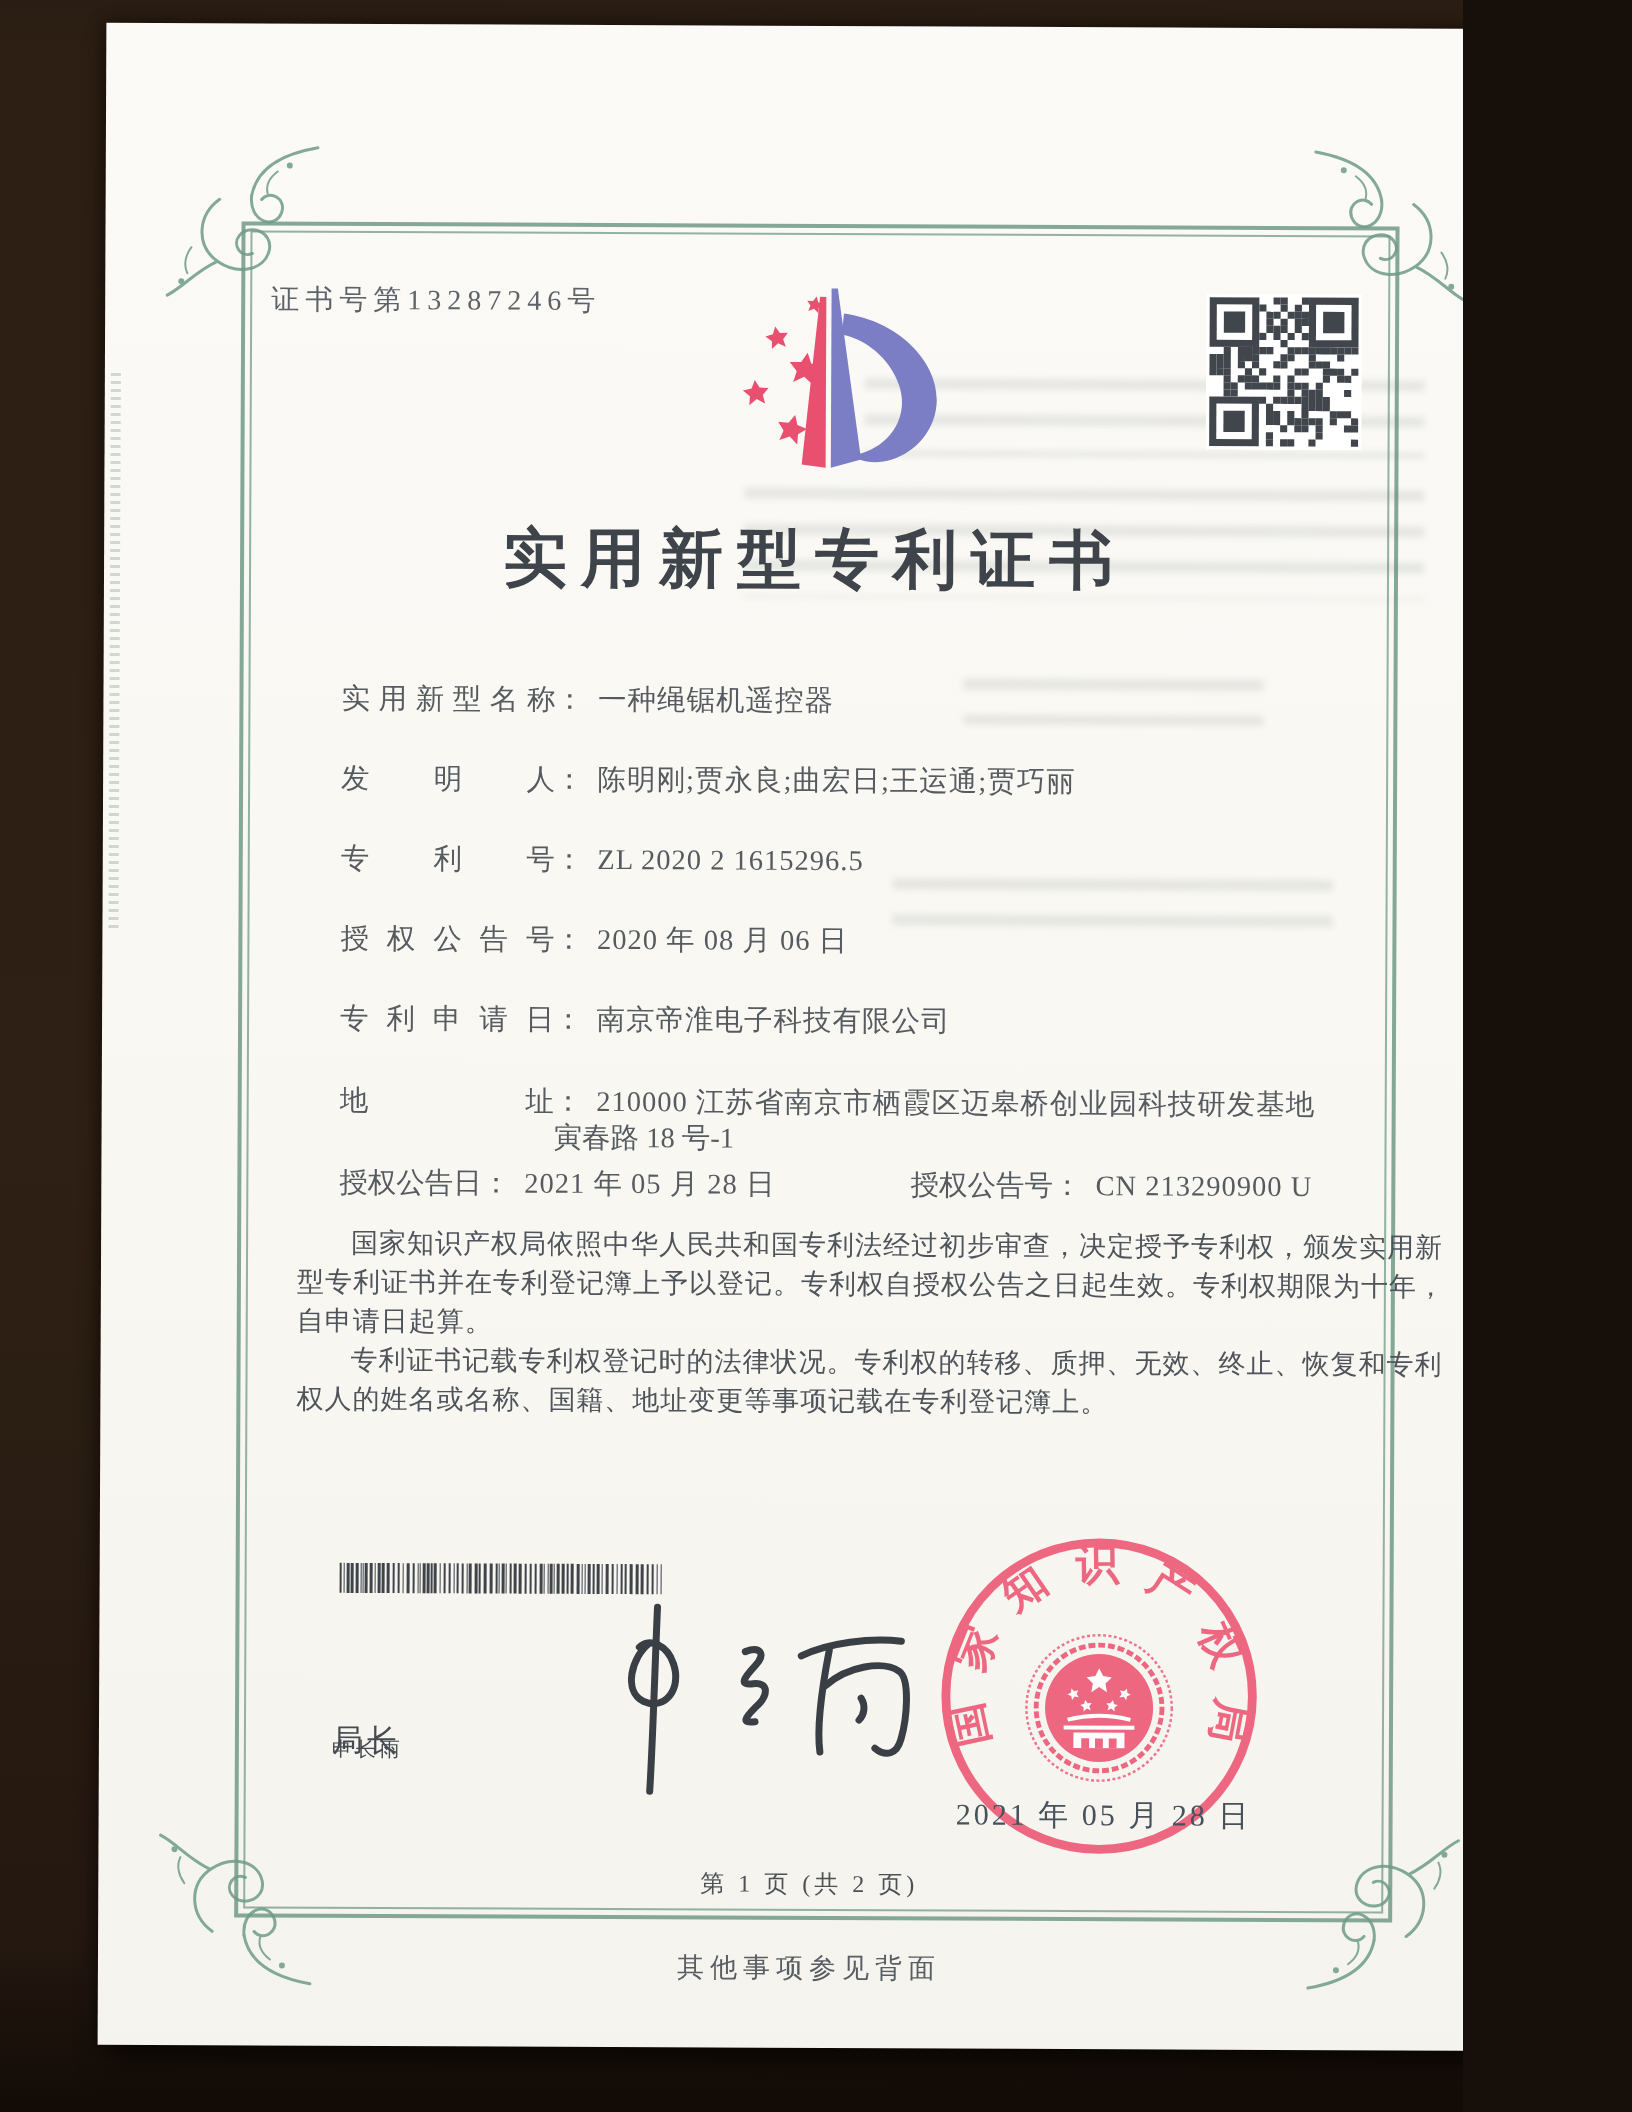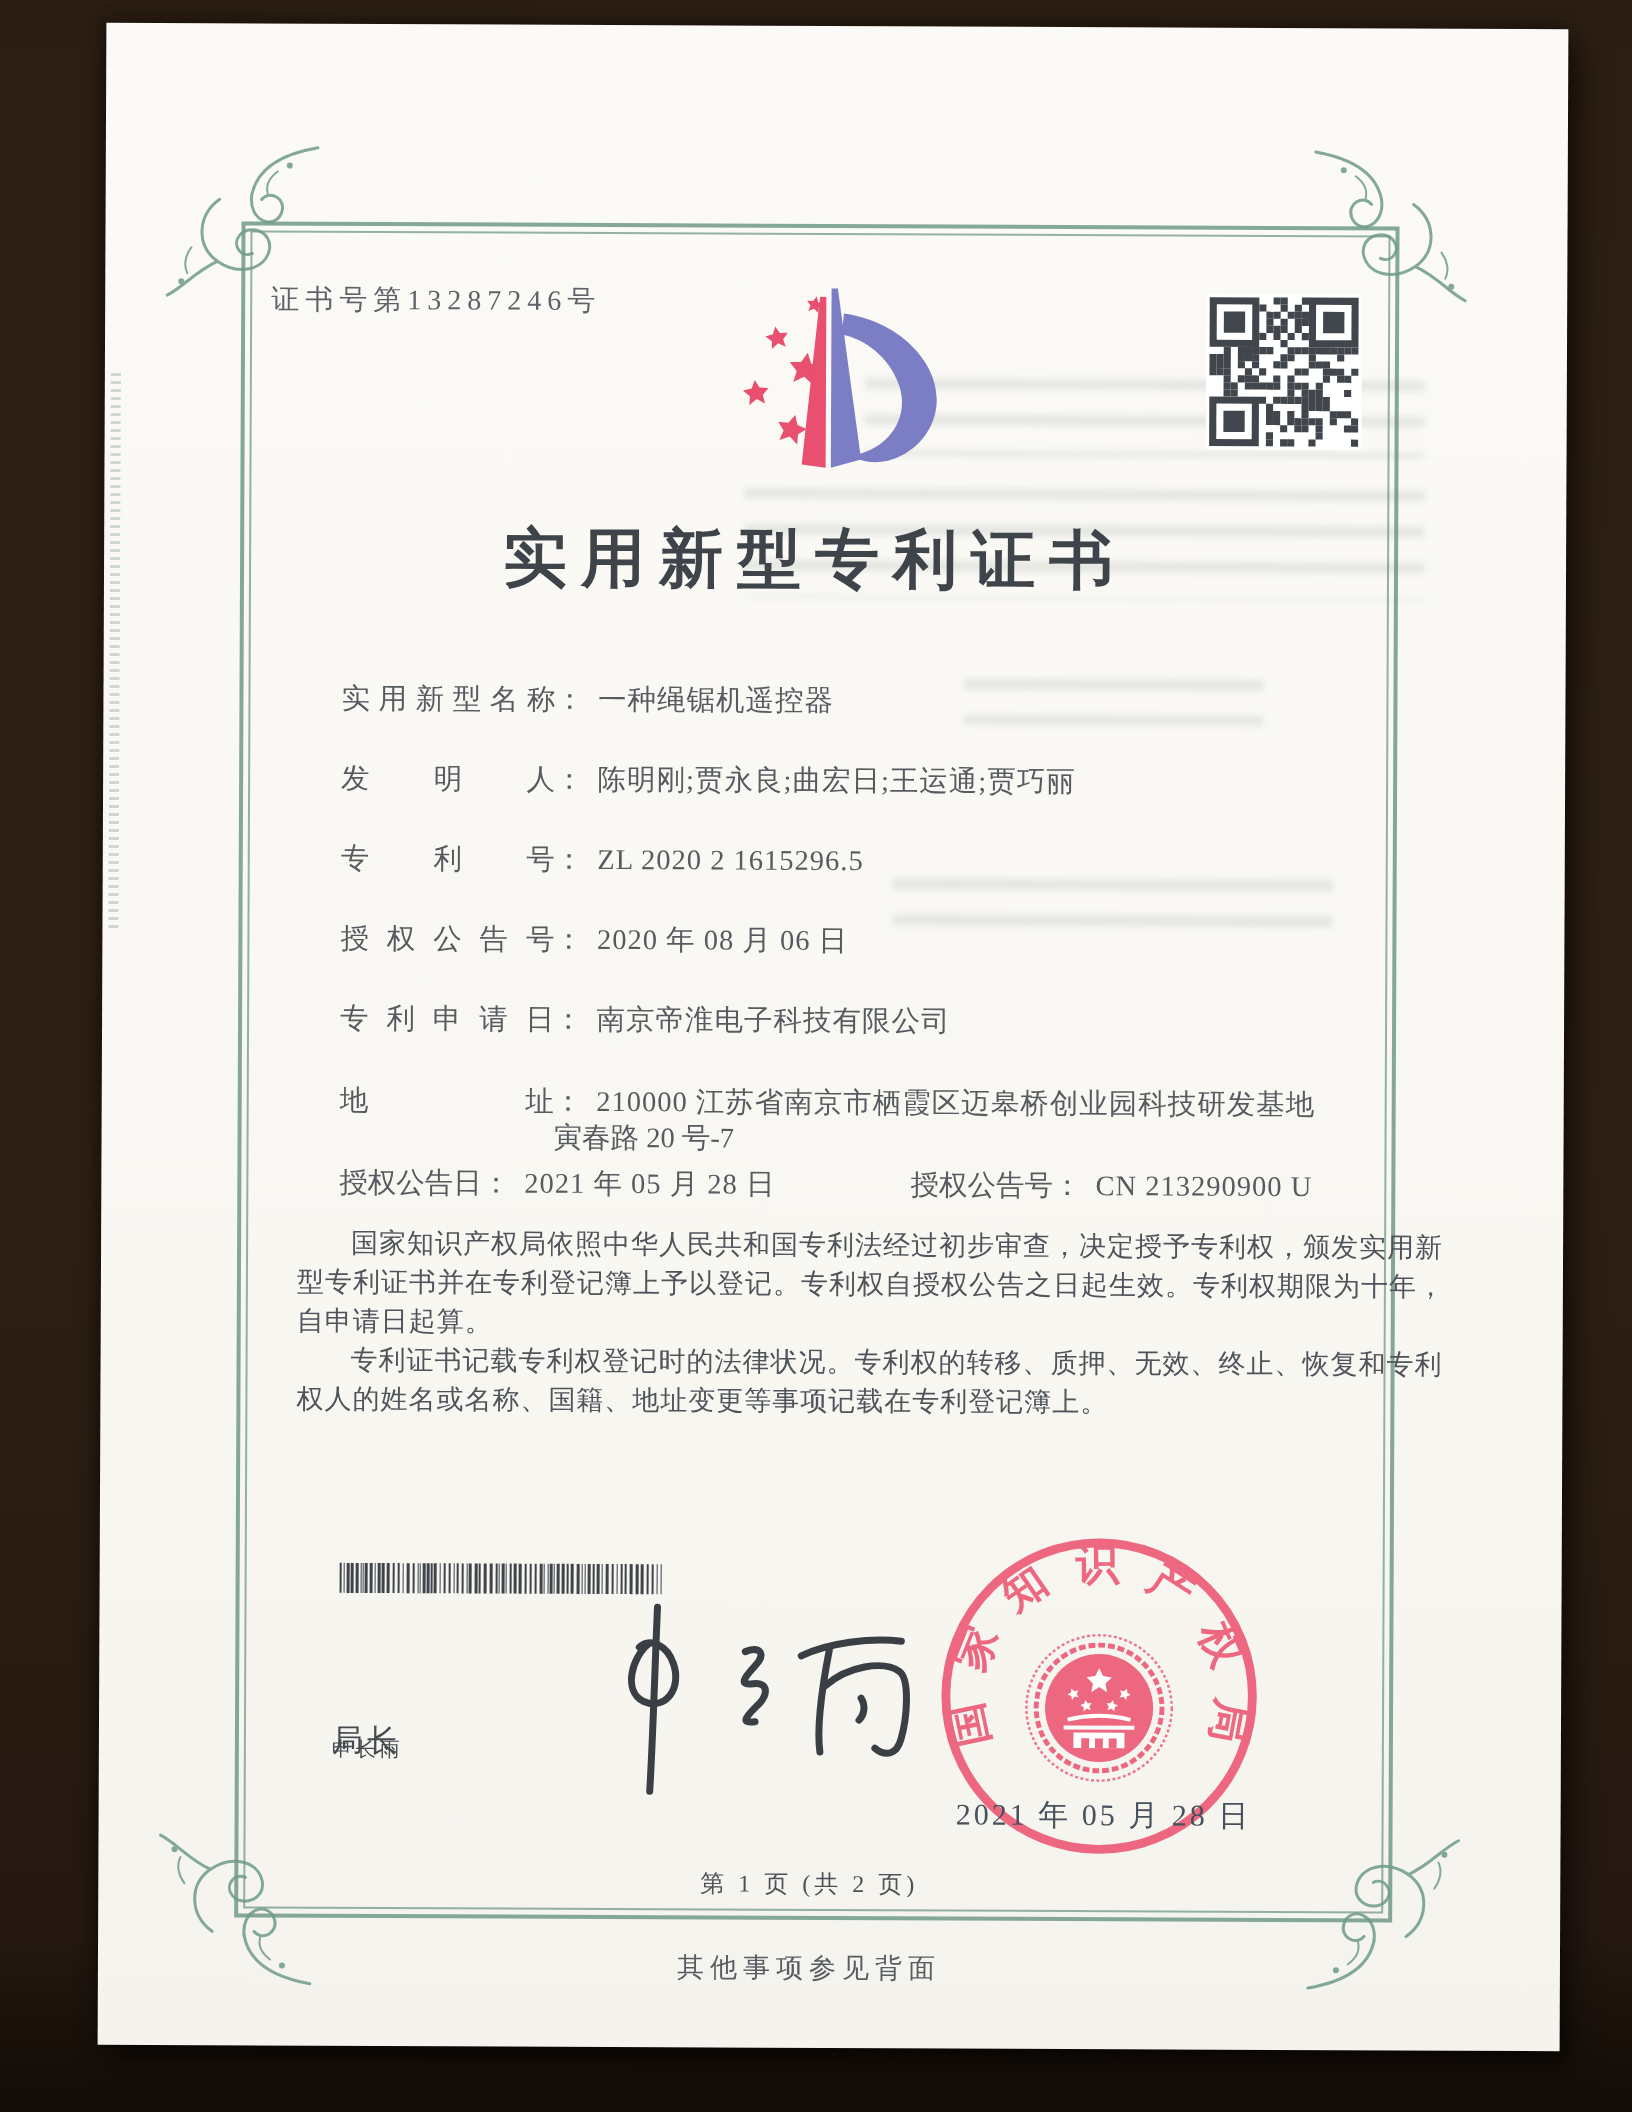--- a/index.html
+++ b/index.html
@@ -1,16 +1,16 @@
 <!DOCTYPE html>
 <html><head>
 <meta charset="utf-8">
 <style>
   html,body{margin:0;padding:0;background:#17100a;}
-  .photo{position:relative;width:1632px;height:2112px;overflow:hidden;
+  .photo{position:relative;width:1463px;height:2112px;overflow:hidden;
     background:linear-gradient(180deg,#2a1d13 0%,#32231668 3%,#2e2014 55%,#241810 92%,#120b06 100%),#291c11;
     font-family:"Liberation Serif","DejaVu Serif",serif;}
   .paper{position:absolute;left:102px;top:26px;width:1462px;height:2022px;
     background:linear-gradient(180deg,#fbfaf6 0%,#f8f7f2 60%,#f4f3ee 100%);
     transform:rotate(0.25deg);transform-origin:50% 50%;
     box-shadow:10px 14px 30px rgba(0,0,0,.6), -4px -2px 14px rgba(0,0,0,.35);}
   
   .frame{position:absolute;left:136px;top:198px;width:1150px;height:1688px;
     border:4px solid rgba(112,153,135,.85);}
   .frame::before{content:"";position:absolute;inset:5px;border:2px solid rgba(112,153,135,.75);}
@@ -304,21 +304,21 @@
     </div>
     <div class="frow" style="top:888px">
       <span class="flabel">授权公告号</span><span class="colon">：</span><span class="fvalue">2020 年 08 月 06 日</span>
     </div>
     <div class="frow" style="top:968px">
       <span class="flabel">专利申请日</span><span class="colon">：</span><span class="fvalue">南京帝淮电子科技有限公司</span>
     </div>
     <div class="frow" style="top:1050px">
       <span class="flabel">地址</span><span class="colon">：</span><span class="fvalue">210000 江苏省南京市栖霞区迈皋桥创业园科技研发基地</span>
     </div>
-    <div class="addr2" style="top:1094px">寅春路 20 号-7</div>
+    <div class="addr2" style="top:1094px">寅春路 18 号-1</div>
     <div class="frow" style="top:1140px">
       <span class="flabel2">授权公告日</span><span class="colon">：</span><span class="fvalue">2021 年 05 月 28 日</span>
       <span class="flabel2 pair2">授权公告号</span><span class="colon">：</span><span class="fvalue">CN 213290900 U</span>
     </div>
 
     <div class="body-text">
       <p>国家知识产权局依照中华人民共和国专利法经过初步审查，决定授予专利权，颁发实用新型专利证书并在专利登记簿上予以登记。专利权自授权公告之日起生效。专利权期限为十年，自申请日起算。</p>
       <p>专利证书记载专利权登记时的法律状况。专利权的转移、质押、无效、终止、恢复和专利权人的姓名或名称、国籍、地址变更等事项记载在专利登记簿上。</p>
     </div>
 

